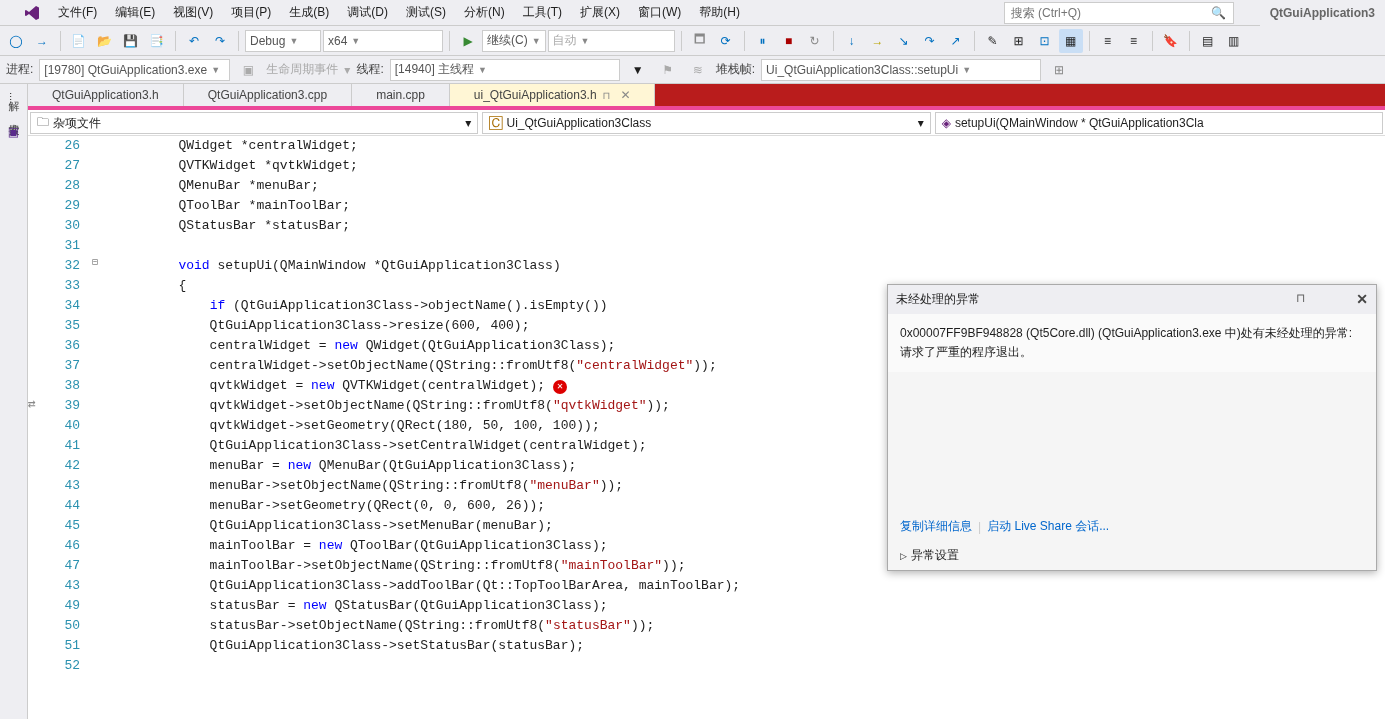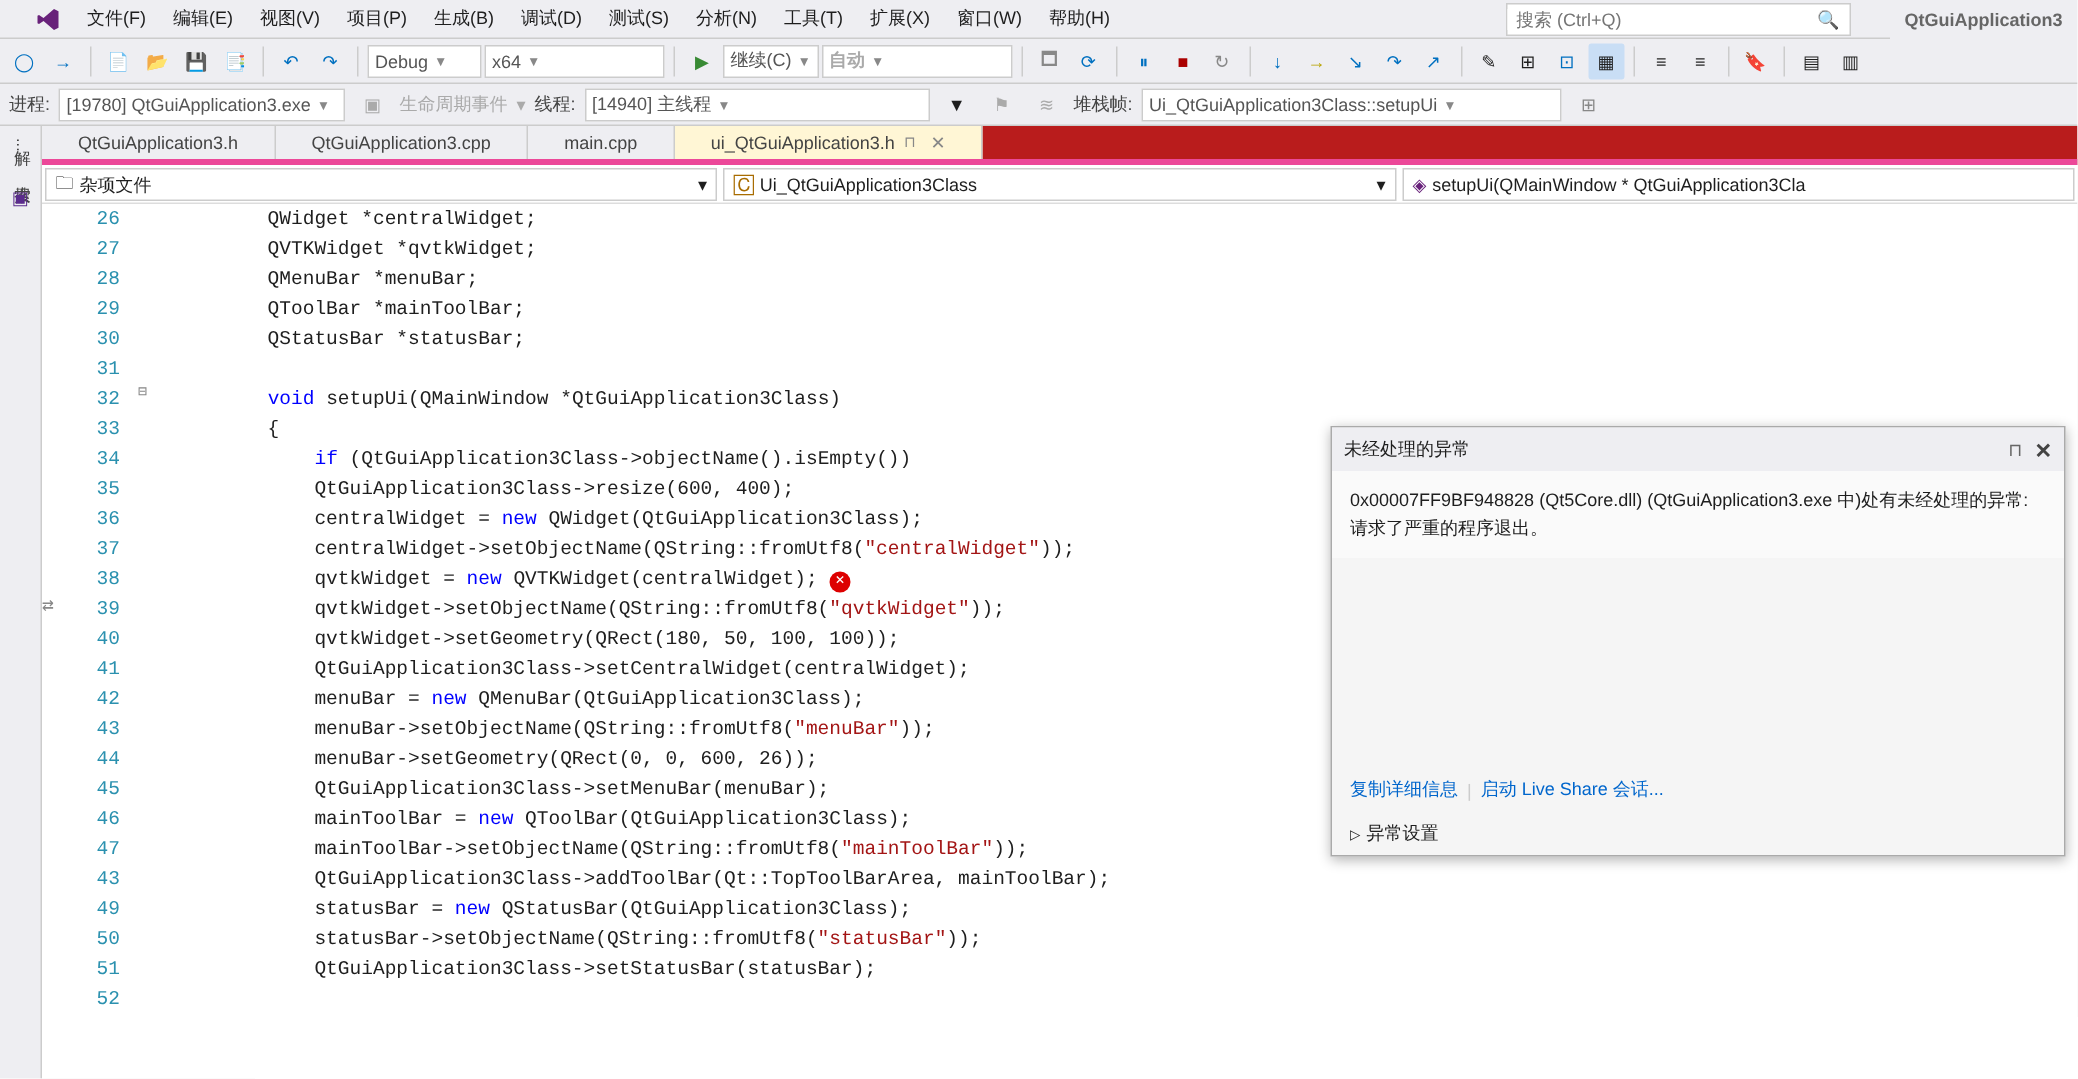--- a/index.html
+++ b/index.html
@@ -38,21 +38,21 @@
 .margin2 { width:26px; background:#fff; }
 .margin2 .ln { height:20px; }
 .code { flex:1; padding-left:12px; }
 .code .line { height:20px; line-height:20px; white-space:pre; }
 .code .hl { background:#f0f0e8; }
 .kw { color:#0000ff; }
 .str { color:#a31515; }
 .err-icon { display:inline-block; width:14px; height:14px; background:#d00; border-radius:50%; color:#fff; font-weight:bold; font-size:10px; text-align:center; line-height:14px; margin-left:8px;}
 .err-icon::before { content:"✕"; }
 .popup { position:absolute; right:8px; top:200px; width:490px; background:#f5f5f5; border:1px solid #aaa; box-shadow:0 2px 8px rgba(0,0,0,0.3); z-index:10; }
-.popup-title { background:#eeeef2; padding:6px 8px; display:flex; align-items:center; font-size:12px; }
+.popup-title { background:#eeeef2; padding:6px 8px; display:flex; font-size:12px;gap:43px; }
 .popup-title .pin { margin-left:auto; font-size:12px; color:#666; cursor:pointer;}
 .popup-title .close { margin-left:8px; font-size:14px; color:#444; cursor:pointer; font-weight:bold;}
 .popup-body { padding:10px 12px; font-size:12px; line-height:1.6; background:#fafafa;}
 .popup-links { padding:6px 12px; display:flex; gap:6px; align-items:center; font-size:12px;}
 .popup-links a { color:#0066cc; cursor:pointer;}
 .popup-links .div { color:#ccc; }
 .popup-expand { padding:6px 12px; font-size:12px; display:flex; align-items:center; gap:4px; cursor:pointer;}
 .popup-expand .tri { font-size:9px; }
 .swap-icon { color:#888; }
 </style>
@@ -107,21 +107,21 @@
   <div class="combo" style="width:120px;">
       <span>x64</span>
       <span class="chev">▼</span>
     </div>
   <div class="sep"></div>
   <div class="tbtn" style="color:#388a34;">▶</div>
   <div class="combo">
       <span>继续(C)</span>
       <span class="chev">▼</span>
     </div>
-  <div class="combo" style="width:127px; color:#aaa;font-weight:bold;">
+  <div class="combo" style="width:127px; color:#aaa;">
       <span>自动</span>
       <span class="chev">▼</span>
     </div>
   <div class="sep"></div>
   <div class="tbtn" style="color:#888;">🗖</div>
   <div class="tbtn" style="color:#0070c0;">⟳</div>
   <div class="sep"></div>
   <div class="tbtn" style="color:#0070c0;">⏸</div>
   <div class="tbtn" style="color:#a00;">■</div>
   <div class="tbtn" style="color:#888;">↻</div>

